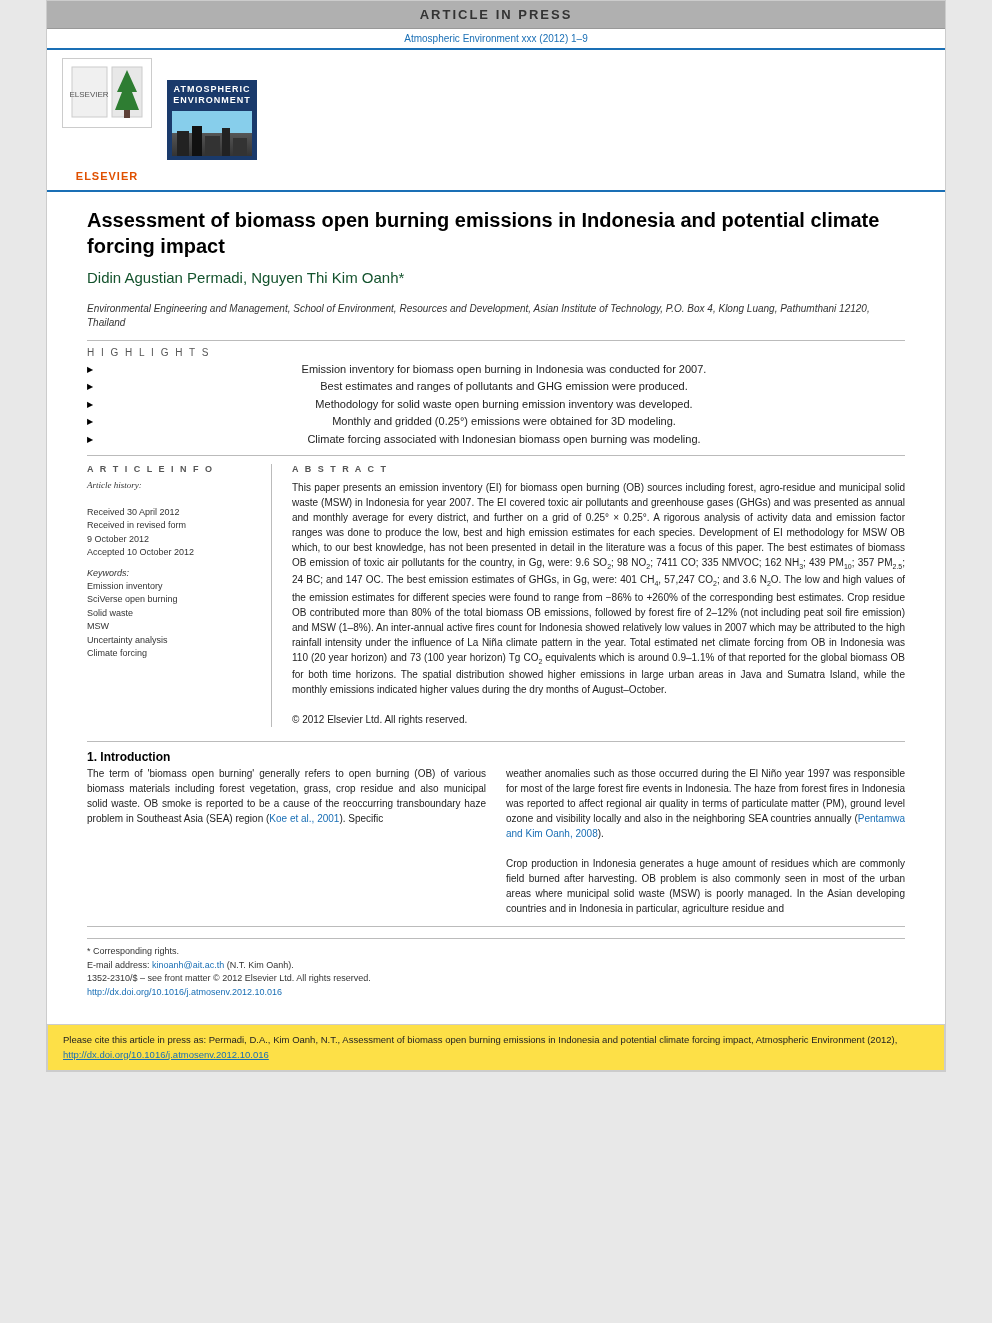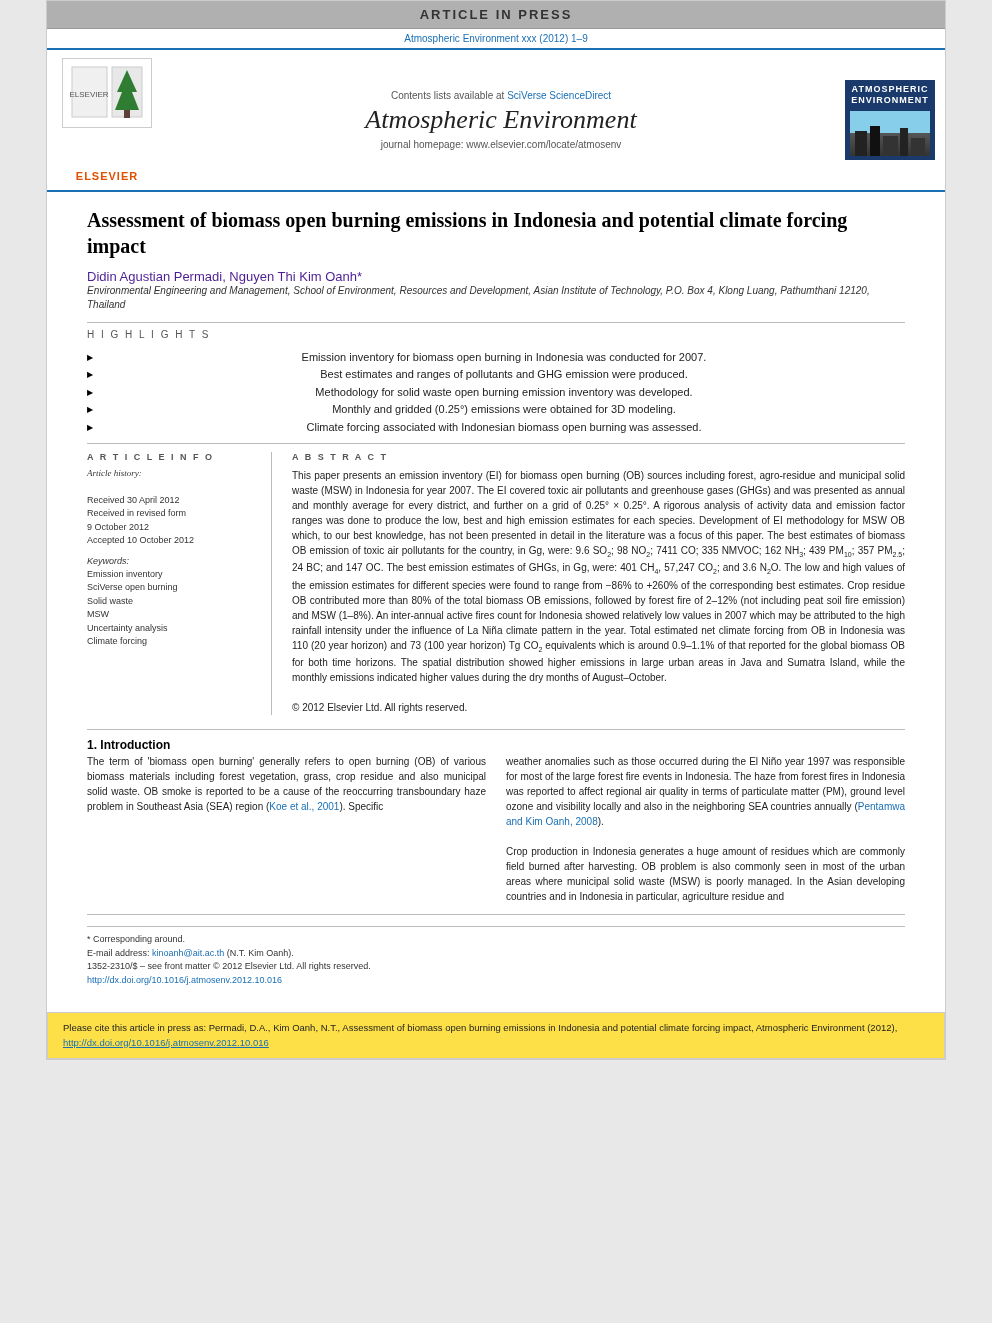--- a/index.html
+++ b/index.html
@@ -128,43 +128,43 @@
     
     .article-content {
       padding: 15px 40px 15px 40px;
     }
     .article-title {
       font-size: 20px;
       font-weight: bold;
       color: #000;
       margin-bottom: 10px;
       line-height: 1.3;
-      font-family: Liberation Serif, serif;
+      font-family: Liberation Sans, sans-serif;
     }
     .article-authors {
-      font-size: 13px;
-      color: #4c1d95;
-      margin-bottom: 0;
+      font-size: 15px;
+      color: #14532d;
+      margin-bottom: 16px;
       font-family: Arial, sans-serif;
     }
     .article-affiliation {
       font-size: 10px;
       color: #333;
       font-style: italic;
       margin-bottom: 10px;
       line-height: 1.4;
       font-family: Arial, sans-serif;
     }
     
     .section-label {
       font-size: 10px;
       letter-spacing: 2px;
       color: #555;
       font-family: Arial, sans-serif;
-      margin-bottom: 10px;
+      margin-bottom: 4px;
       margin-top: 10px;
       border-top: 1px solid #bbb;
       padding-top: 6px;
     }
     .highlights-list {
       list-style: none;
       padding: 0;
       margin-bottom: 8px;
       text-align: center;
     }
@@ -333,30 +333,20 @@
           <text x="22" y="35" font-size="8" fill="#555" text-anchor="middle" font-family="Arial">ELSEVIER</text>
           <rect x="45" y="5" width="30" height="50" fill="#e8e8e8" stroke="#ccc"></rect>
 
           <polygon points="60,8 50,30 55,30 48,48 72,48 65,30 70,30" fill="#2e7d32"></polygon>
           <rect x="57" y="48" width="6" height="8" fill="#5d4037"></rect>
         </svg>
       </div>
       <div class="elsevier-text">ELSEVIER</div>
     </div>
 
-    <div class="journal-center">
-      <div class="sciverse-line">
-        <span>Contents lists available at</span>
-        <a href="#" class="sciverse-link">SciVerse ScienceDirect</a>
-      </div>
-      <div class="journal-title-main">Atmospheric Environment</div>
-      <div class="journal-homepage">
-        <span>journal homepage: www.elsevier.com/locate/atmosenv</span>
-      </div>
-    </div>
 
     <div class="atm-env-logo">
       <div class="atm-env-logo-title">ATMOSPHERIC ENVIRONMENT</div>
       <div class="atm-env-logo-city">
         <div class="building1"></div>
         <div class="building2"></div>
         <div class="building3"></div>
         <div class="building4"></div>
         <div class="building5"></div>
       </div>
@@ -372,21 +362,21 @@
     </div>
 
     <div class="article-affiliation">Environmental Engineering and Management, School of Environment, Resources and Development, Asian Institute of Technology, P.O. Box 4, Klong Luang, Pathumthani 12120, Thailand</div>
 
     <div class="section-label">H I G H L I G H T S</div>
     <ul class="highlights-list">
       <li><span>Emission inventory for biomass open burning in Indonesia was conducted for 2007.</span></li>
       <li><span>Best estimates and ranges of pollutants and GHG emission were produced.</span></li>
       <li><span>Methodology for solid waste open burning emission inventory was developed.</span></li>
       <li><span>Monthly and gridded (0.25°) emissions were obtained for 3D modeling.</span></li>
-      <li><span>Climate forcing associated with Indonesian biomass open burning was assessed.</span></li>
+      <li><span>Climate forcing associated with Indonesian biomass open burning was modeling.</span></li>
     </ul>
 
     <div class="two-column-section">
 
       <div class="article-info-col">
         <div class="col-section-label">A R T I C L E   I N F O</div>
 
         <div class="article-history-label">Article history:</div>
         <div class="article-history-dates">
           <div>Received 30 April 2012</div>
@@ -424,21 +414,21 @@
         <div class="intro-col">
           weather anomalies such as those occurred during the El Niño year 1997 was responsible for most of the large forest fire events in Indonesia. The haze from forest fires in Indonesia was reported to affect regional air quality in terms of particulate matter (PM), ground level ozone and visibility locally and also in the neighboring SEA countries annually (<a href="#" class="link">Pentamwa and Kim Oanh, 2008</a>).
           <br><br>
           Crop production in Indonesia generates a huge amount of residues which are commonly field burned after harvesting. OB problem is also commonly seen in most of the urban areas where municipal solid waste (MSW) is poorly managed. In the Asian developing countries and in Indonesia in particular, agriculture residue and
         </div>
       </div>
     </div>
 
     <div class="footnote-area">
       <hr class="divider-line">
-      <div>* Corresponding around.</div>
+      <div>* Corresponding rights.</div>
       <div>
         <span>E-mail address:</span>
         <a href="#" class="link">kinoanh@ait.ac.th</a>
         <span>(N.T. Kim Oanh).</span>
       </div>
       <div>1352-2310/$ – see front matter © 2012 Elsevier Ltd. All rights reserved.</div>
       <div>
         <a href="#" class="link">http://dx.doi.org/10.1016/j.atmosenv.2012.10.016</a>
       </div>
     </div>

